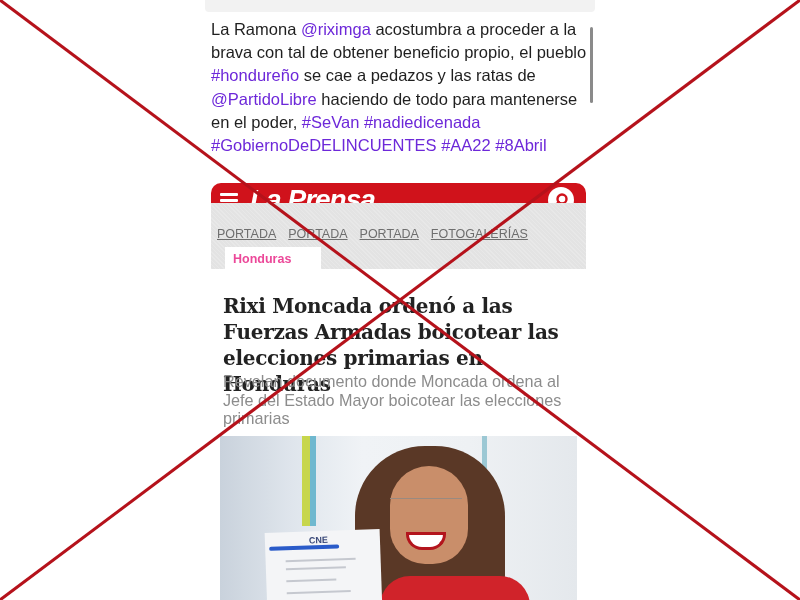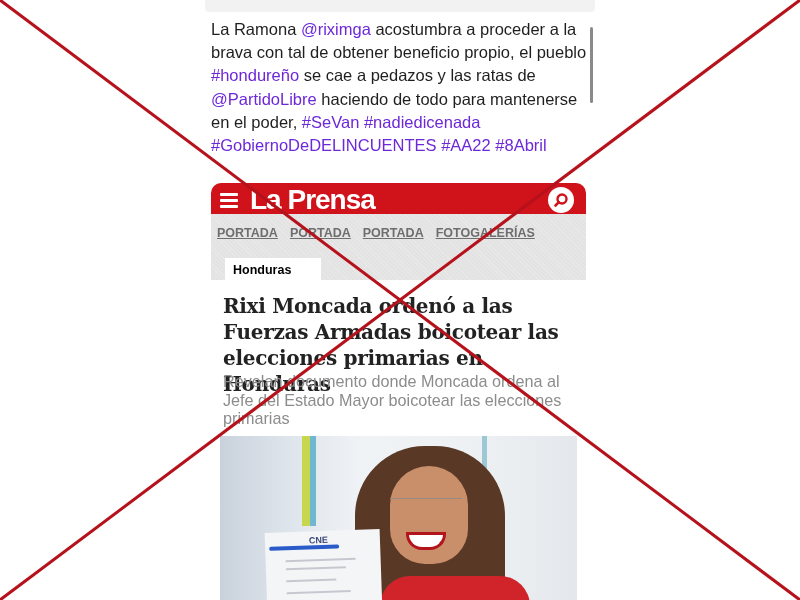--- a/index.html
+++ b/index.html
@@ -20,22 +20,23 @@
   .tweet .link { color: #6d28d9; }
   .scrollbar {
     position: absolute; left: 590px; top: 27px; width: 3px; height: 76px;
     background: #8a8a8a; border-radius: 2px;
   }
   .article {
     position: absolute; left: 211px; top: 183px; width: 375px; height: 417px;
     background: #ffffff; overflow: hidden;
   }
   .header {
-    height: 31px; background: #d0121b; border-radius: 10px 10px 0 0;
+    height: 20px; background: #d0121b; border-radius: 10px 10px 0 0;
     position: relative;
+    font-style: italic;
   }
   .hamburger {
     position: absolute; left: 9px; top: 10px; width: 18px; height: 15px;
   }
   .hamburger span {
     display: block; height: 3px; background: #ffffff; margin-bottom: 3px; border-radius: 1px;
   }
   .logo {
     position: absolute; left: 39px; top: 1px;
     font-family: "Liberation Sans", "DejaVu Sans", sans-serif;
@@ -48,29 +49,29 @@
   .search-btn svg { position: absolute; left: 5px; top: 5px; }
   .navband {
     height: 66px; background: #e3e3e3;
     background-image: repeating-linear-gradient(45deg, rgba(255,255,255,0.18) 0 1px, transparent 1px 3px);
     position: relative;
   }
   .nav {
     position: absolute; left: 6px; top: 12px; display: flex; gap: 0;
   }
   .nav a {
-    font-size: 12.5px; font-weight: bold; color: #6e6e6e; text-decoration: underline;
-    margin-right: 12px; cursor: pointer;
+    font-size: 12.5px; font-weight: normal; color: #6e6e6e; text-decoration: underline;
+    margin-right: 12px; cursor: pointer; margin-top: 12px;
   }
   .section-tab {
     position: absolute; left: 14px; top: 44px; width: 96px; height: 22px;
     background: #ffffff;
   }
   .section-tab span {
-    position: absolute; left: 8px; top: 5px; font-size: 12.5px; font-weight: bold; color: #000000;
+    position: absolute; left: 8px; top: 5px; font-size: 12.5px; font-weight: bold; color: #ec4899;
   }
   .headline {
     position: absolute; left: 12px; top: 110px; width: 360px;
     font-family: "DejaVu Serif", "Liberation Serif", serif;
     font-weight: bold; font-size: 20px; line-height: 26px; color: #222222; letter-spacing: -0.3px;
   }
   .subtitle {
     position: absolute; left: 12px; top: 189px; width: 360px;
     font-size: 16.2px; line-height: 18.5px; color: #8c8c8c;
   }

